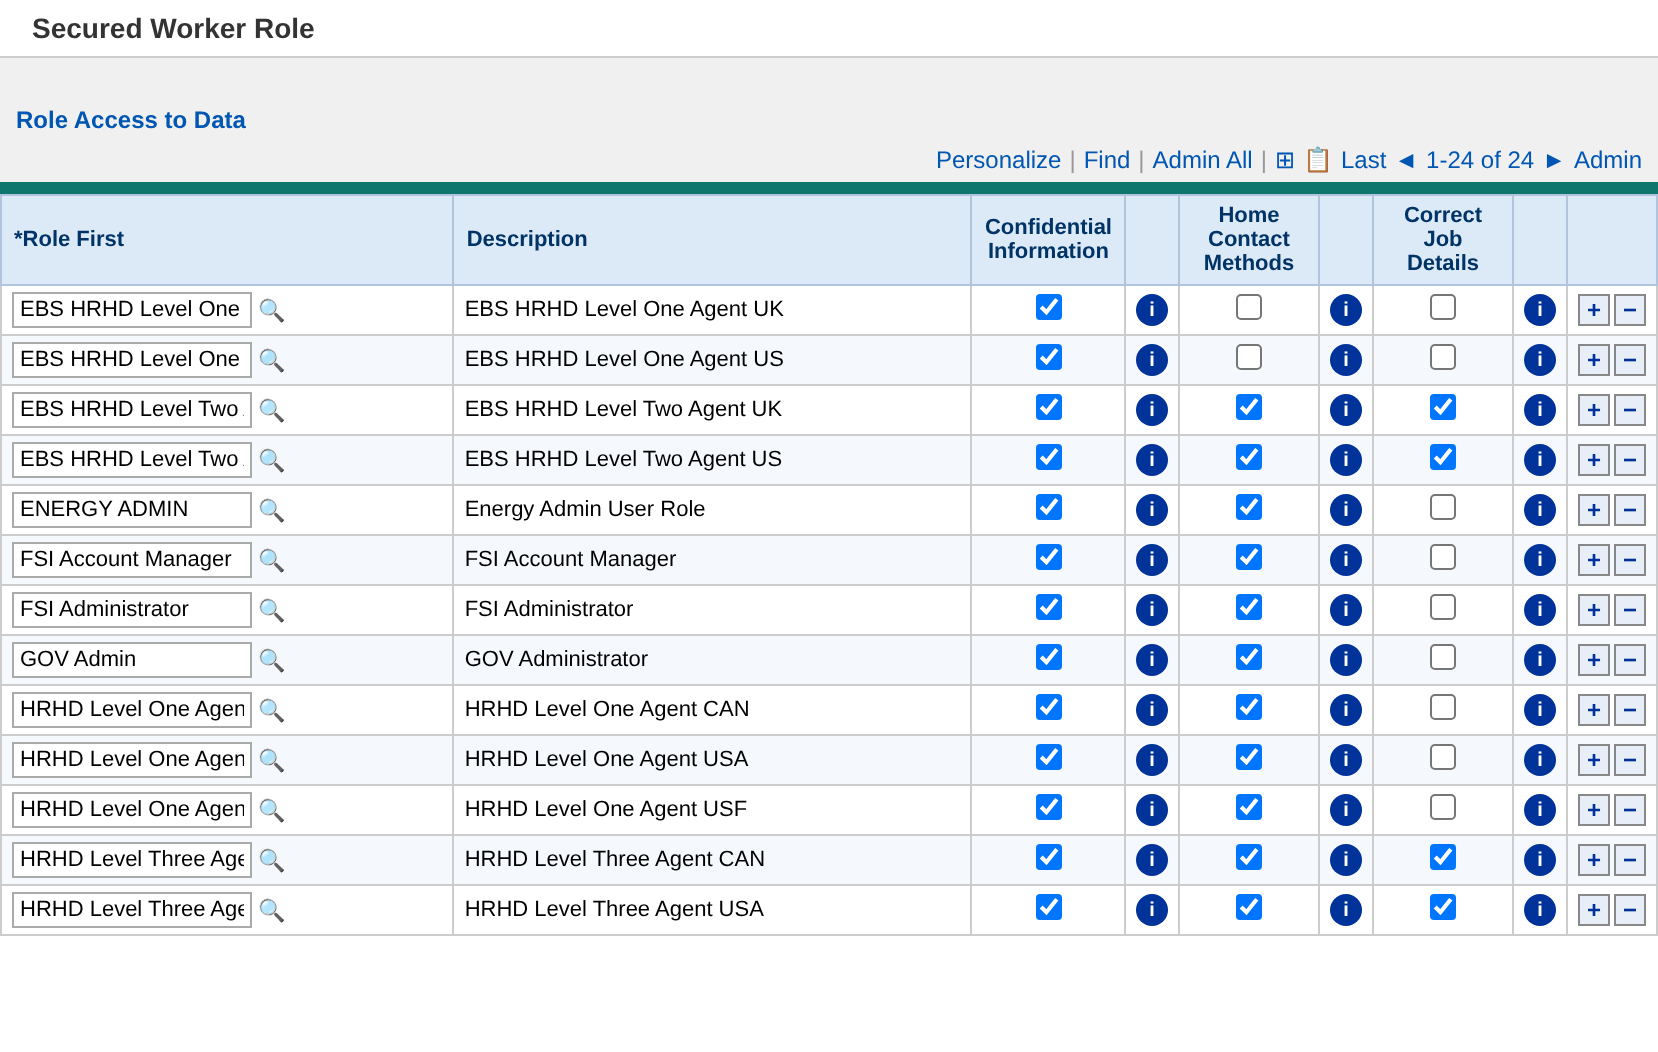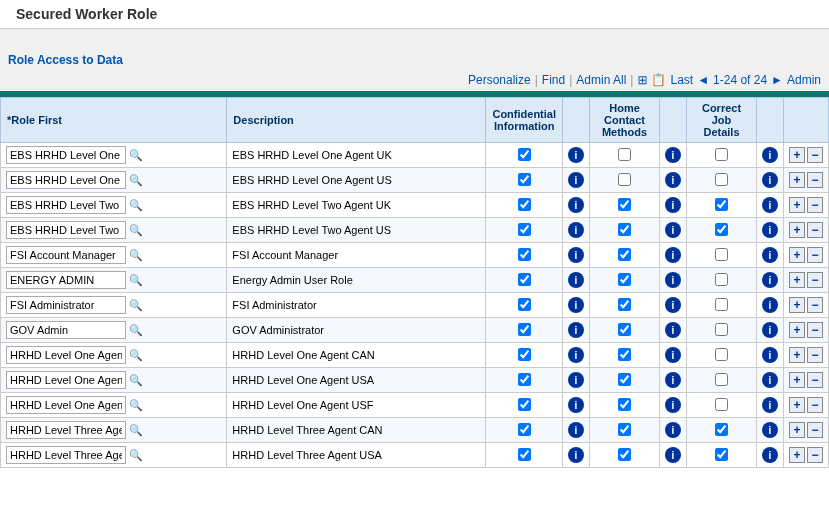--- a/index.html
+++ b/index.html
@@ -255,46 +255,46 @@
           <td>
     <div class="add-remove">
       <span class="add-btn">+</span>
       <span class="remove-btn">−</span>
     </div>
           </td>
         </tr>
         <tr>
           <td>
     <div class="role-input">
+      <input type="text" value="ENERGY ADMIN" style="">
+      <span class="search-icon">🔍</span>
+    </div>
+          </td>
+          <td>Energy Admin User Role</td>
+          <td class="checkbox-cell"><input type="checkbox" checked="" style=""></td>
+          <td class="checkbox-cell"><span class="info-btn">i</span></td>
+          <td class="checkbox-cell"><input type="checkbox" checked="" style=""></td>
+          <td class="checkbox-cell"><span class="info-btn">i</span></td>
+          <td class="checkbox-cell"><input type="checkbox" style=""></td>
+          <td class="checkbox-cell"><span class="info-btn">i</span></td>
+          <td>
+    <div class="add-remove">
+      <span class="add-btn">+</span>
+      <span class="remove-btn">−</span>
+    </div>
+          </td>
+        </tr>
+        <tr>
+          <td>
+    <div class="role-input">
       <input type="text" value="FSI Account Manager" style="">
       <span class="search-icon">🔍</span>
     </div>
           </td>
           <td>FSI Account Manager</td>
-          <td class="checkbox-cell"><input type="checkbox" checked="" style=""></td>
-          <td class="checkbox-cell"><span class="info-btn">i</span></td>
-          <td class="checkbox-cell"><input type="checkbox" checked="" style=""></td>
-          <td class="checkbox-cell"><span class="info-btn">i</span></td>
-          <td class="checkbox-cell"><input type="checkbox" style=""></td>
-          <td class="checkbox-cell"><span class="info-btn">i</span></td>
-          <td>
-    <div class="add-remove">
-      <span class="add-btn">+</span>
-      <span class="remove-btn">−</span>
-    </div>
-          </td>
-        </tr>
-        <tr>
-          <td>
-    <div class="role-input">
-      <input type="text" value="ENERGY ADMIN" style="">
-      <span class="search-icon">🔍</span>
-    </div>
-          </td>
-          <td>Energy Admin User Role</td>
           <td class="checkbox-cell"><input type="checkbox" checked="" style=""></td>
           <td class="checkbox-cell"><span class="info-btn">i</span></td>
           <td class="checkbox-cell"><input type="checkbox" checked="" style=""></td>
           <td class="checkbox-cell"><span class="info-btn">i</span></td>
           <td class="checkbox-cell"><input type="checkbox" style=""></td>
           <td class="checkbox-cell"><span class="info-btn">i</span></td>
           <td>
     <div class="add-remove">
       <span class="add-btn">+</span>
       <span class="remove-btn">−</span>

